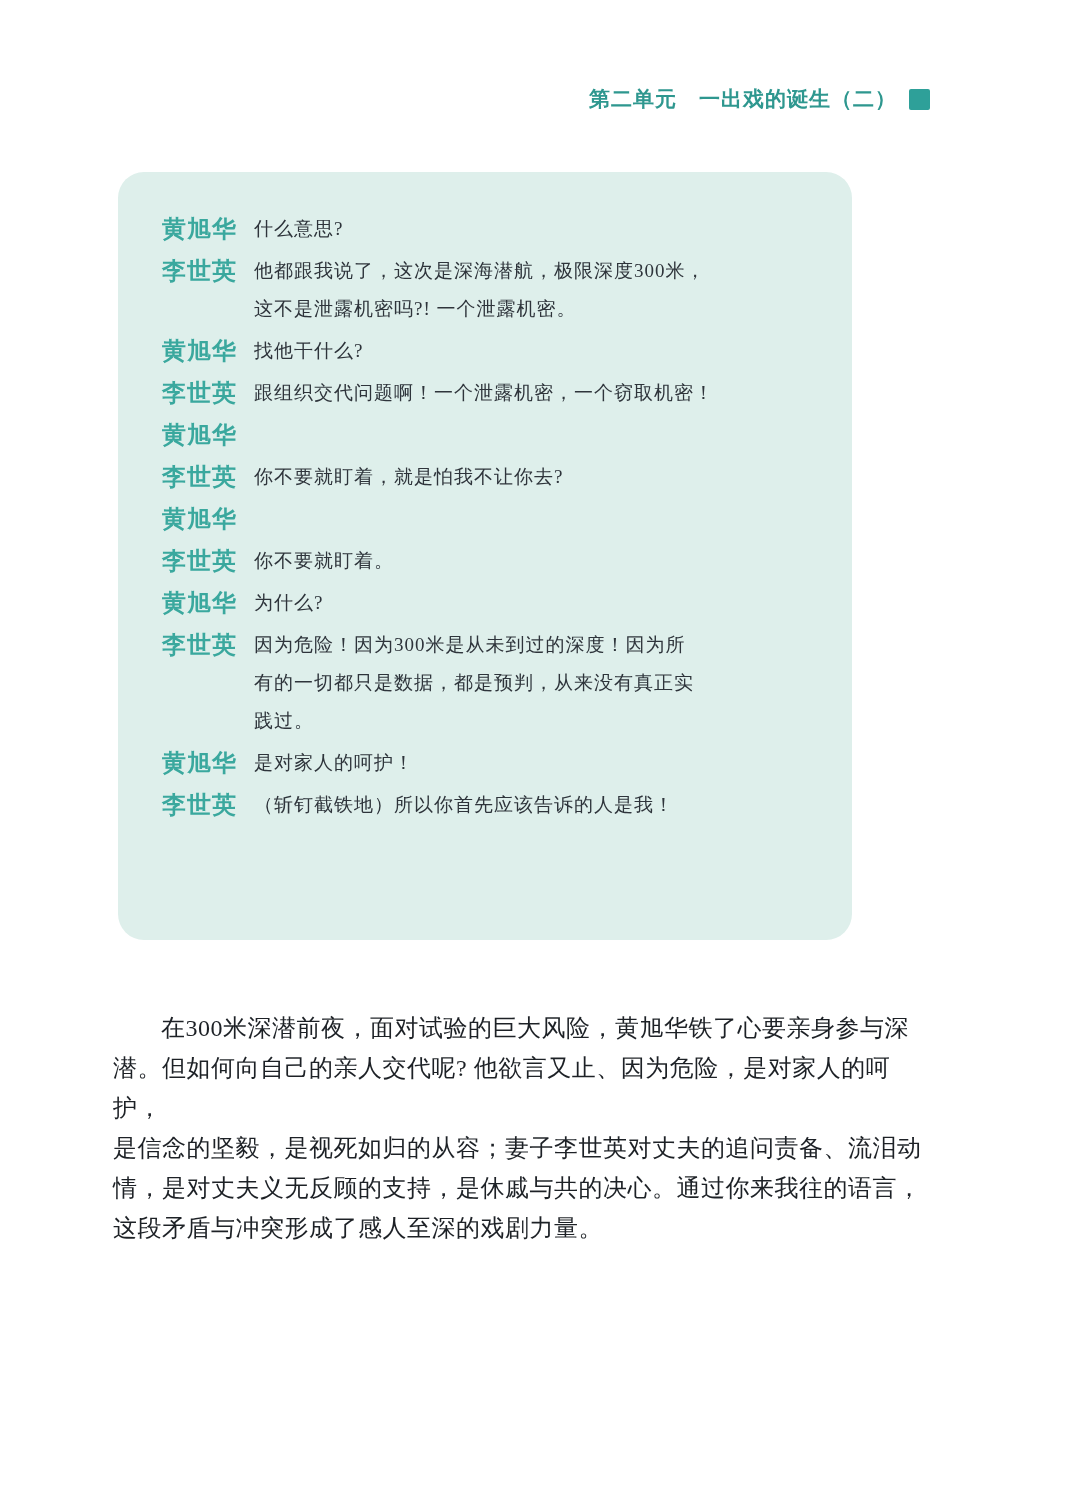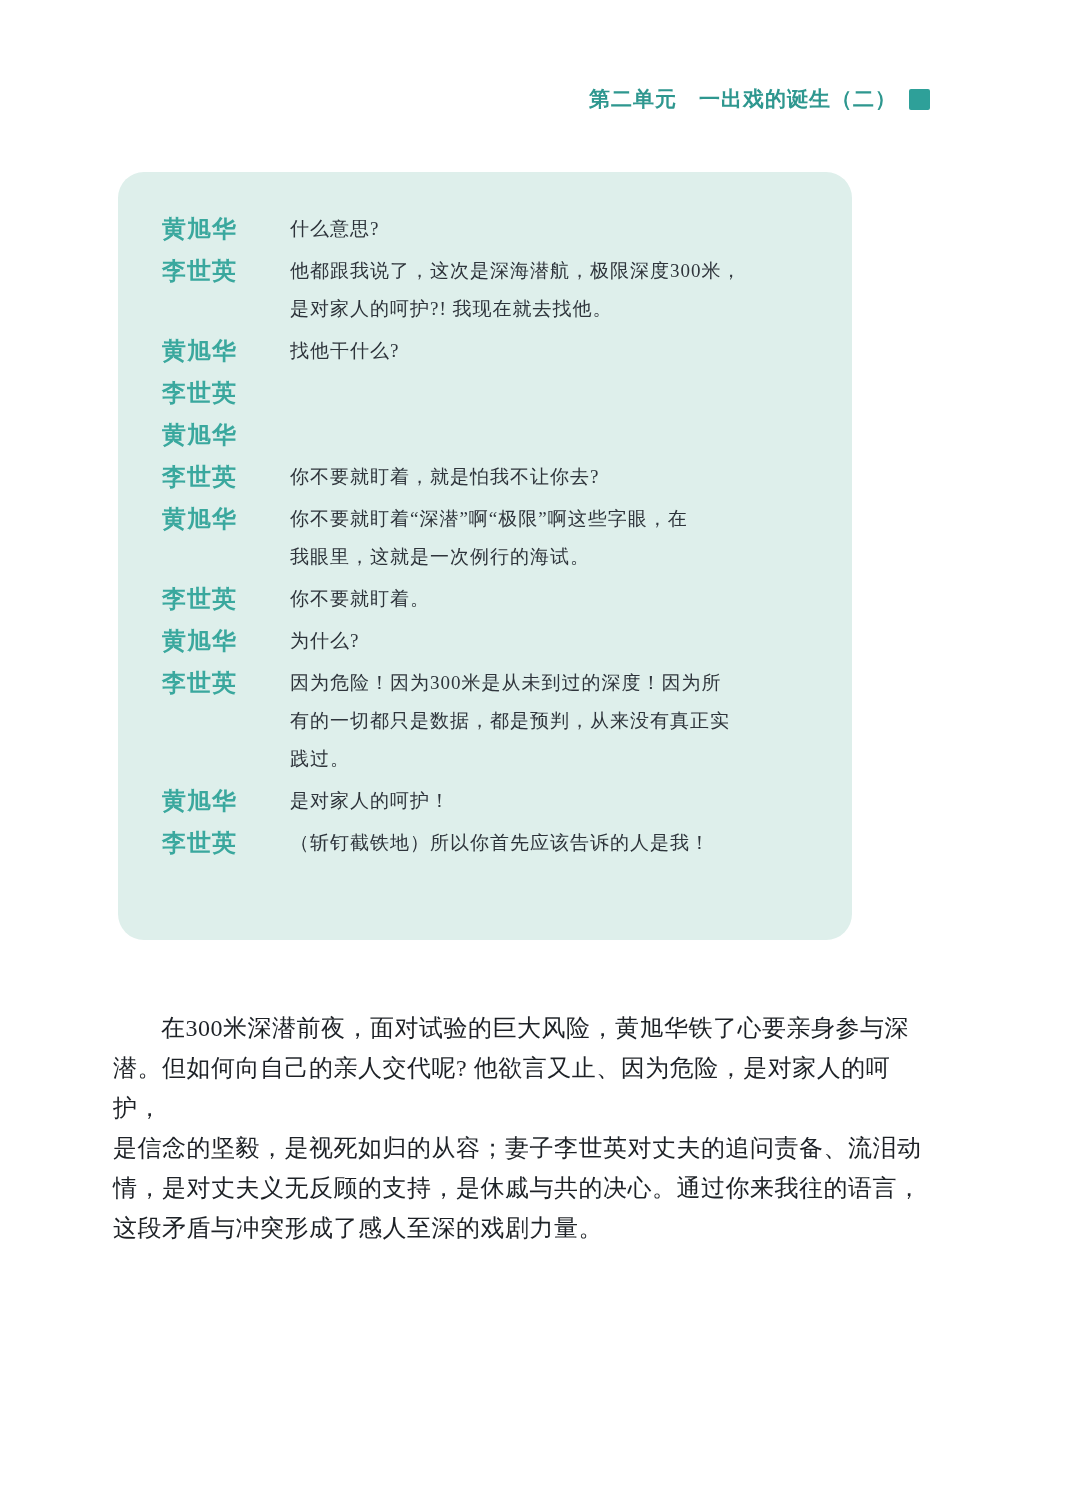--- a/index.html
+++ b/index.html
@@ -24,21 +24,21 @@
     background:#2ea099;border-radius:2px;flex:none;
   }
   
   .dialogue-box{
     position:absolute;left:118px;top:172px;
     width:734px;height:768px;
     background:#deefeb;border-radius:26px;
     box-sizing:border-box;
     padding:38px 30px 30px 44px;
   }
-  .entry{display:flex;margin-bottom:4px;gap:36px;}
+  .entry{display:flex;margin-bottom:4px;}
   .entry .speaker{
     flex:none;width:76px;margin-right:16px;
     font-family:"Liberation Sans", sans-serif;
     font-weight:bold;font-size:24px;line-height:38px;
     color:#3aa89e;letter-spacing:1px;
   }
   .entry .line{
     flex:1;
     font-size:19px;line-height:38px;letter-spacing:1px;
     color:#2e343b;white-space:pre-line;
@@ -67,40 +67,39 @@
   </div>
 
   <div class="dialogue-box">
     <div class="entry">
       <span class="speaker">黄旭华</span>
       <span class="line">什么意思?</span>
     </div>
     <div class="entry">
       <span class="speaker">李世英</span>
       <span class="line">他都跟我说了，这次是深海潜航，极限深度300米，
-是对家人的呵护?! 我现在就去找他。</span>
+这不是泄露机密吗?! 一个泄露机密。</span>
     </div>
     <div class="entry">
       <span class="speaker">黄旭华</span>
       <span class="line">找他干什么?</span>
     </div>
     <div class="entry">
       <span class="speaker">李世英</span>
+      <span class="line">跟组织交代问题啊！一个泄露机密，一个窃取机密！</span>
     </div>
     <div class="entry">
       <span class="speaker">黄旭华</span>
     </div>
     <div class="entry">
       <span class="speaker">李世英</span>
       <span class="line">你不要就盯着，就是怕我不让你去?</span>
     </div>
     <div class="entry">
       <span class="speaker">黄旭华</span>
-      <span class="line">你不要就盯着“深潜”啊“极限”啊这些字眼，在
-我眼里，这就是一次例行的海试。</span>
     </div>
     <div class="entry">
       <span class="speaker">李世英</span>
       <span class="line">你不要就盯着。</span>
     </div>
     <div class="entry">
       <span class="speaker">黄旭华</span>
       <span class="line">为什么?</span>
     </div>
     <div class="entry">

